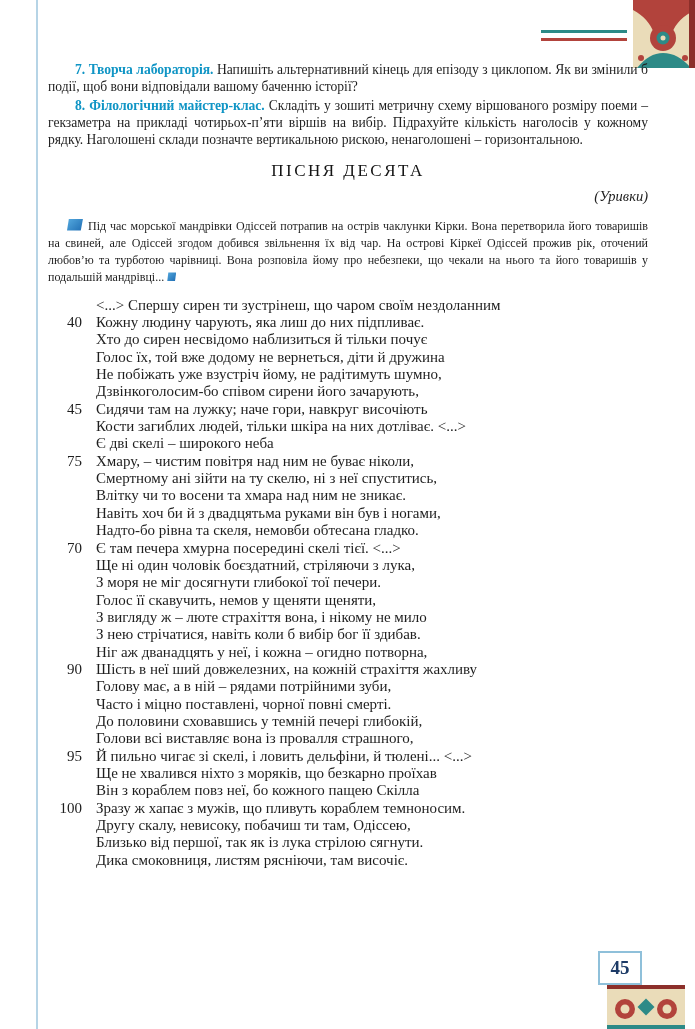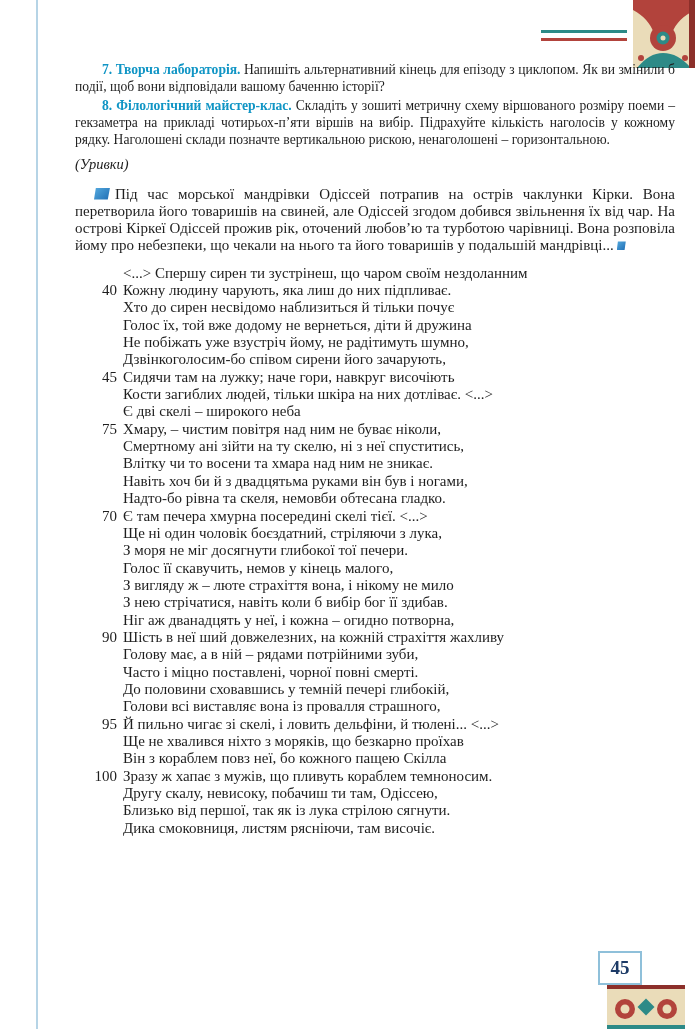--- a/index.html
+++ b/index.html
@@ -13,51 +13,51 @@
   .left-rule {
     position:absolute; left:36px; top:0; width:2px; height:100%;
     background:#b6d4e6;
   }
   .top-decor { position:absolute; top:0; right:0; width:160px; height:70px; }
   .rule-lines { position:absolute; right:68px; top:30px; width:86px; }
   .rl { height:3px; margin-bottom:5px; }
   .rl.teal { background:#2d8a87; }
   .rl.red { background:#b2433c; }
   .ornament-top { position:absolute; top:0; right:0; display:block; }
-  .content { position:absolute; left:75px; top:62px; width:600px; }
+  .content { position:absolute; left:48px; top:62px; width:600px; }
   .task {
     text-align:justify; font-size:13.6px; line-height:16.7px;
     text-indent:27px; margin-bottom:3px;
   }
   .task-head { color:#1095c5; font-weight:bold; }
   .song-title {
     text-align:center; font-size:17px; font-weight:normal;
     letter-spacing:2.5px; margin-top:12px; text-indent:0; color:#141414;
   }
   .song-subtitle {
-    text-align:left; font-style:italic; font-size:14.5px; margin-top:7px;
+    text-align:right; font-style:italic; font-size:14.5px; margin-top:7px;
   }
   .intro {
-    text-align:justify; font-size:15px; line-height:17.3px;
+    text-align:justify; font-size:12px; line-height:17.3px;
     margin-top:13px; text-indent:19px;
   }
   .flag-icon {
     display:inline-block; width:16px; height:12px; margin-right:5px;
     vertical-align:-1px;
     background:linear-gradient(135deg,#55aadf 0%,#1f6db3 100%);
     clip-path:polygon(12% 0, 100% 0, 86% 100%, 0 100%);
   }
   .end-marker {
     display:inline-block; width:9px; height:9px; margin-left:3px;
     background:linear-gradient(135deg,#55aadf 0%,#1f6db3 100%);
     clip-path:polygon(12% 0, 100% 0, 86% 100%, 0 100%);
   }
   .poem { margin-top:10px; font-size:15px; line-height:17.35px; }
   .poem-line { display:flex; }
-  .line-num { flex:0 0 48px; text-align:right; padding-right:6px; }
+  .line-num { flex:0 0 48px; text-align:right; padding-right:14px; }
   .line-text { flex:1 1 auto; white-space:nowrap; }
   .page-num-box {
     position:absolute; right:53px; top:951px; width:44px; height:34px;
     border:2px solid #8fc0da; background:#ffffff;
     display:flex; align-items:center; justify-content:center;
     font-size:19px; font-weight:bold; color:#1c3a66;
   }
   .ornament-bottom { position:absolute; right:10px; bottom:0; display:block; }
 </style>
 </head>
@@ -92,20 +92,21 @@
       <span class="task-head">Творча лабораторія.</span>
       <span>Напишіть альтернативний кінець для епізоду з циклопом. Як ви змінили б події, щоб вони відповідали вашому баченню історії?</span>
     </p>
 
     <p class="task">
       <span class="task-head">8.</span>
       <span class="task-head">Філологічний майстер-клас.</span>
       <span>Складіть у зошиті метричну схему віршованого розміру поеми – гекзаметра на прикладі чотирьох-п’яти віршів на вибір. Підрахуйте кількість наголосів у кожному рядку. Наголошені склади позначте вертикальною рискою, ненаголошені – горизонтальною.</span>
     </p>
 
+    <h2 class="song-title">ПІСНЯ ДЕСЯТА</h2>
     <div class="song-subtitle">(Уривки)</div>
 
     <p class="intro">
       <span class="flag-icon"></span><span>Під час морської мандрівки Одіссей потрапив на острів чаклунки Кірки. Вона перетворила його товаришів на свиней, але Одіссей згодом добився звільнення їх від чар. На острові Кіркеї Одіссей прожив рік, оточений любов’ю та турботою чарівниці. Вона розповіла йому про небезпеки, що чекали на нього та його товаришів у подальшій мандрівці...</span><span class="end-marker"></span>
     </p>
 
     <div class="poem">
         <div class="poem-line">
           <span class="line-num"></span>
           <span class="line-text">&lt;...&gt; Спершу сирен ти зустрінеш, що чаром своїм нездоланним</span>
@@ -169,21 +170,21 @@
         <div class="poem-line">
           <span class="line-num"></span>
           <span class="line-text">Ще ні один чоловік боєздатний, стріляючи з лука,</span>
         </div>
         <div class="poem-line">
           <span class="line-num"></span>
           <span class="line-text">З моря не міг досягнути глибокої тої печери.</span>
         </div>
         <div class="poem-line">
           <span class="line-num"></span>
-          <span class="line-text">Голос її скавучить, немов у кінець малого,</span>
+          <span class="line-text">Голос її скавучить, немов у щеняти щеняти,</span>
         </div>
         <div class="poem-line">
           <span class="line-num"></span>
           <span class="line-text">З вигляду ж – люте страхіття вона, і нікому не мило</span>
         </div>
         <div class="poem-line">
           <span class="line-num"></span>
           <span class="line-text">З нею стрічатися, навіть коли б вибір бог її здибав.</span>
         </div>
         <div class="poem-line">

